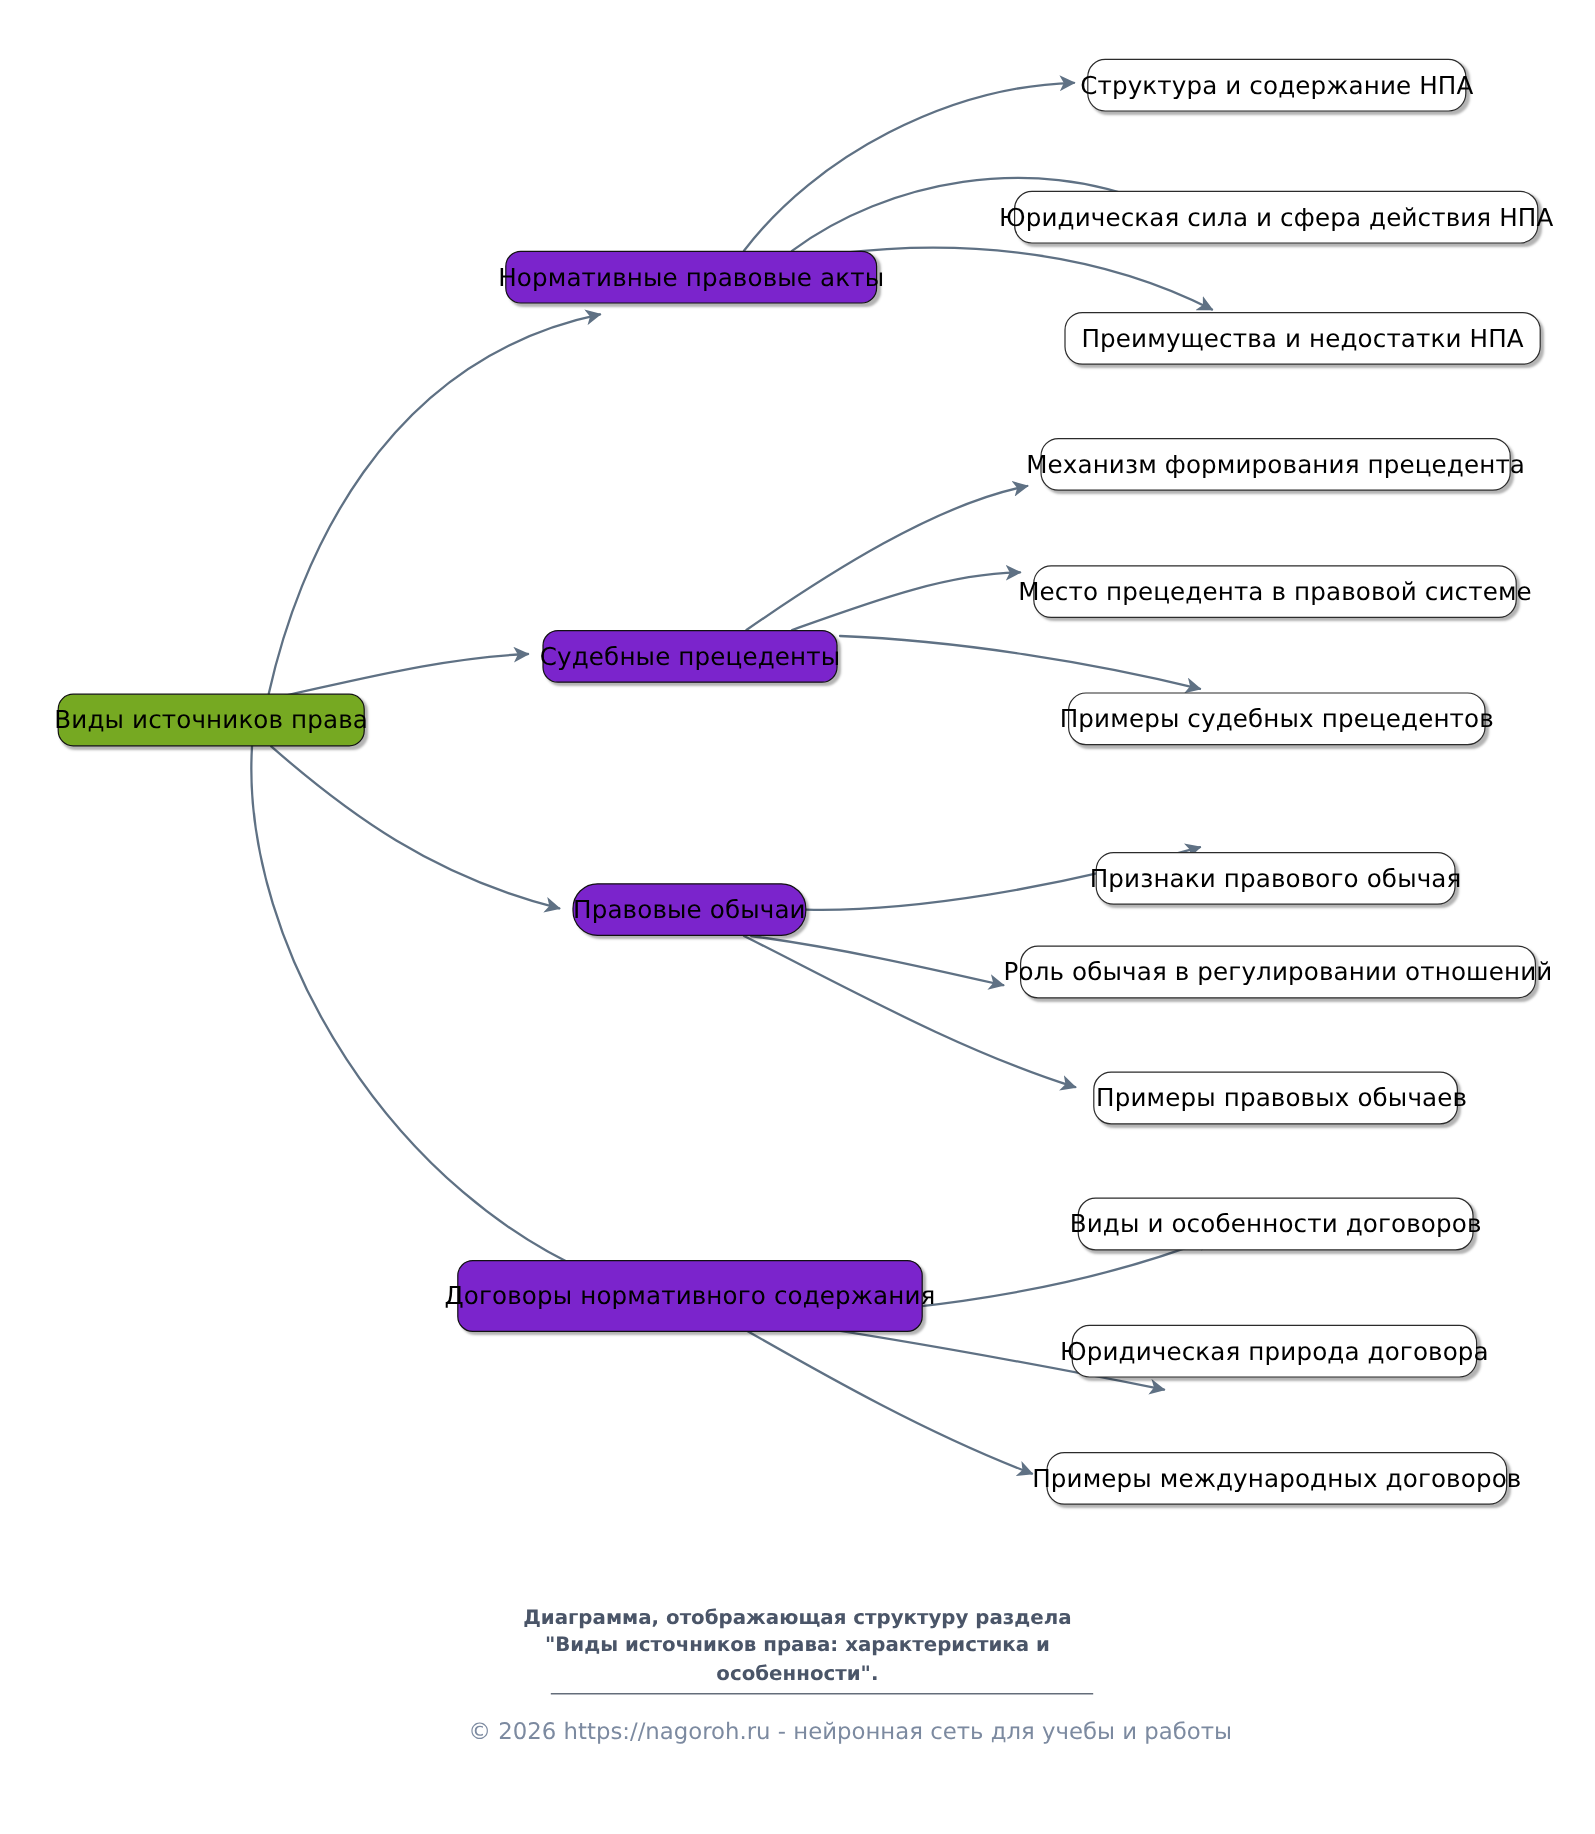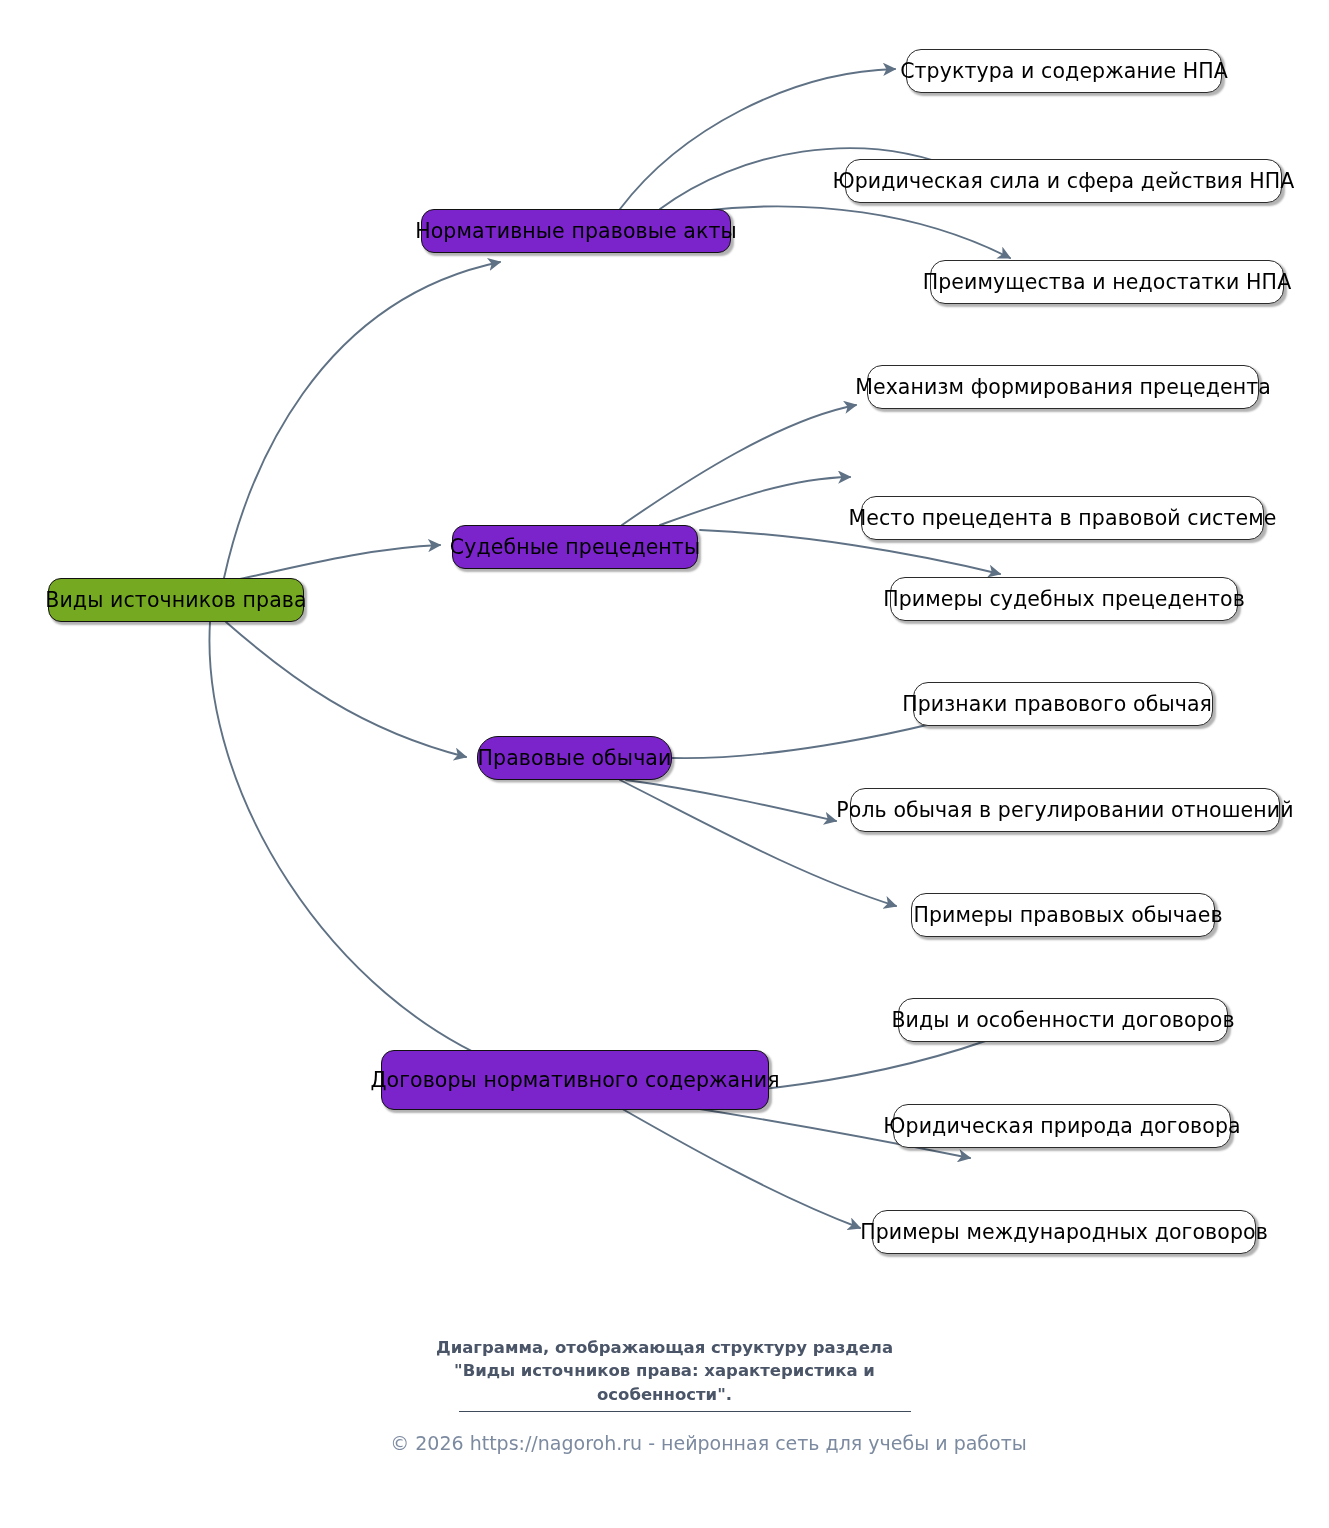--- a/index.html
+++ b/index.html
@@ -131,39 +131,39 @@
       </div>
       <div class="node node-branch" style="left: 421px; top: 209px; width: 310px; height: 44px;">
         <span>Нормативные правовые акты</span>
       </div>
       <div class="node node-leaf" style="left: 906px; top: 49px; width: 316px; height: 44px;">
         <span>Структура и содержание НПА</span>
       </div>
       <div class="node node-leaf" style="left: 845px; top: 159px; width: 437px; height: 44px;">
         <span>Юридическая сила и сфера действия НПА</span>
       </div>
-      <div class="node node-leaf" style="left: 930px; top: 260px; width: 354px; height: 44px;">
+      <div class="node node-leaf" style="left: 887px; top: 260px; width: 397px; height: 44px;">
         <span>Преимущества и недостатки НПА</span>
       </div>
       <div class="node node-branch" style="left: 452px; top: 525px; width: 246px; height: 44px;">
         <span>Судебные прецеденты</span>
       </div>
       <div class="node node-leaf" style="left: 867px; top: 365px; width: 392px; height: 44px;">
         <span>Механизм формирования прецедента</span>
       </div>
-      <div class="node node-leaf" style="left: 861px; top: 471px; width: 403px; height: 44px; margin-top: 25px;">
+      <div class="node node-leaf" style="left: 861px; top: 471px; width: 403px; height: 44px;">
         <span>Место прецедента в правовой системе</span>
       </div>
       <div class="node node-leaf" style="left: 890px; top: 577px; width: 348px; height: 44px;">
         <span>Примеры судебных прецедентов</span>
       </div>
       <div class="node node-branch" style="left: 477px; top: 736px; width: 195px; height: 44px; border-radius: 21px;">
         <span>Правовые обычаи</span>
       </div>
-      <div class="node node-leaf" style="left: 913px; top: 682px; width: 300px; height: 44px; justify-content: flex-end;">
+      <div class="node node-leaf" style="left: 913px; top: 710px; width: 300px; height: 44px;">
         <span>Признаки правового обычая</span>
       </div>
       <div class="node node-leaf" style="left: 850px; top: 788px; width: 430px; height: 44px;">
         <span>Роль обычая в регулировании отношений</span>
       </div>
       <div class="node node-leaf" style="left: 911px; top: 893px; width: 304px; height: 44px; padding-left: 10px;">
         <span>Примеры правовых обычаев</span>
       </div>
       <div class="node node-branch" style="left: 381px; top: 1050px; width: 388px; height: 60px;">
         <span>Договоры нормативного содержания</span>

